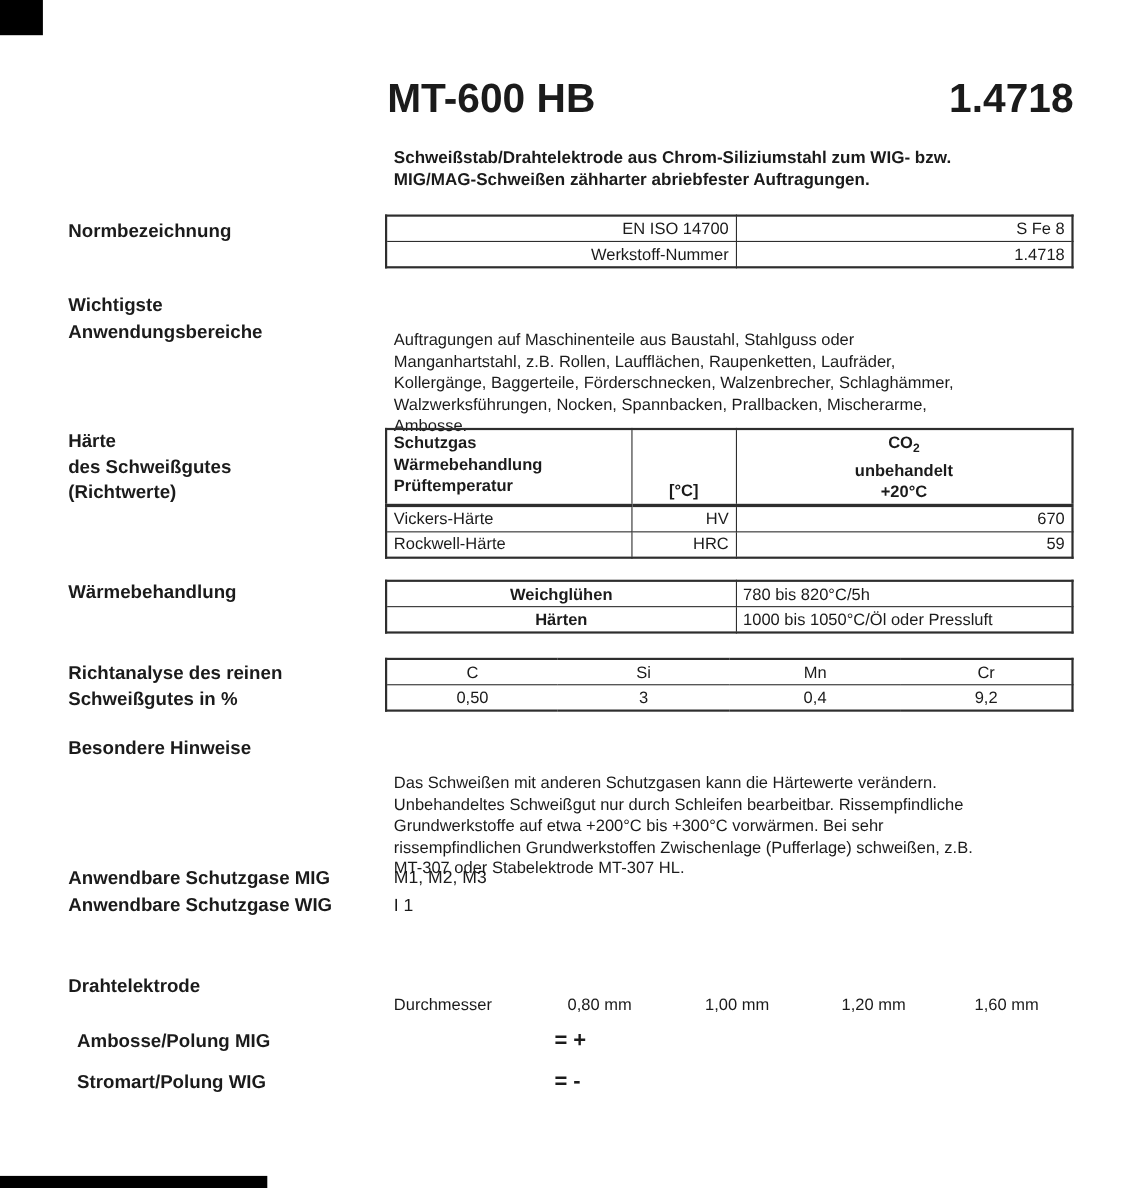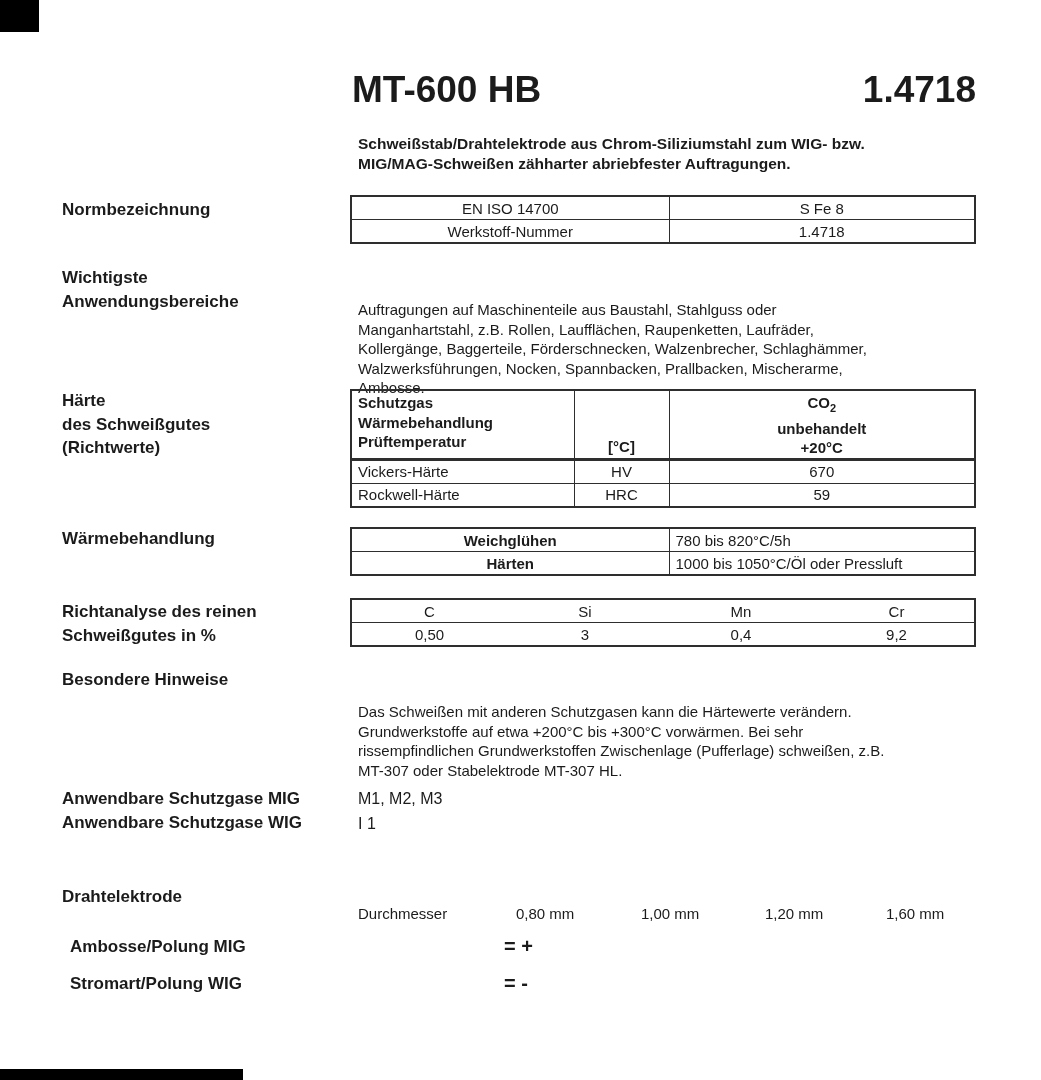--- a/index.html
+++ b/index.html
@@ -14,21 +14,21 @@
     justify-content:space-between;font-weight:bold;font-size:37px;line-height:38px;white-space:nowrap;gap:13px;}
   .subtitle{position:absolute;left:358px;top:134px;font-weight:bold;font-size:15.5px;line-height:20px;white-space:nowrap;}
 
   .lbl{position:absolute;left:62px;font-weight:bold;font-size:17px;line-height:23.5px;white-space:nowrap;}
   .lbl.single{line-height:19px;}
   .para{position:absolute;left:358px;font-size:15px;line-height:19.5px;white-space:nowrap;margin-top:34px;}
 
   .tbl{position:absolute;left:350px;width:626px;border-collapse:collapse;table-layout:fixed;
     font-size:15px;color:#1b1b1b;border:2px solid #2e2e2e;}
   .tbl td{border:1px solid #2e2e2e;height:22px;padding:0 6px;vertical-align:middle;overflow:hidden;}
-  .ctr{text-align:center;}
+  .ctr{text-align:right;}
   .bold{font-weight:bold;text-align:center;}
 
   .hard .hdr td{border-bottom:3px solid #2e2e2e;font-weight:bold;height:62px;}
   .hard .hdr .hc1{vertical-align:top;padding-top:2px;line-height:19.5px;}
   .hard .hdr .hc2{vertical-align:bottom;text-align:center;padding-bottom:3px;}
   .hard .hdr .hc3{vertical-align:top;text-align:center;padding-top:2px;line-height:19.5px;}
   sub{font-size:11px;}
 
   .ana td{border-left:none;border-right:none;text-align:center;}
 
@@ -165,20 +165,21 @@
         <td>3</td>
         <td>0,4</td>
         <td>9,2</td>
       </tr>
     </tbody>
   </table>
 
   <div class="lbl single" style="top:670px">Besondere Hinweise</div>
   <div class="para" style="top:668px">
     <div>Das Schweißen mit anderen Schutzgasen kann die Härtewerte verändern.</div>
+    <div>Unbehandeltes Schweißgut nur durch Schleifen bearbeitbar. Rissempfindliche</div>
     <div>Grundwerkstoffe auf etwa +200°C bis +300°C vorwärmen. Bei sehr</div>
     <div>rissempfindlichen Grundwerkstoffen Zwischenlage (Pufferlage) schweißen, z.B.</div>
     <div>MT-307 oder Stabelektrode MT-307 HL.</div>
   </div>
 
   <div class="lbl single" style="top:789px">Anwendbare Schutzgase MIG</div>
   <div class="gasval" style="top:789px">M1, M2, M3</div>
   <div class="lbl single" style="top:813px">Anwendbare Schutzgase WIG</div>
   <div class="gasval" style="top:814px">I 1</div>
 

